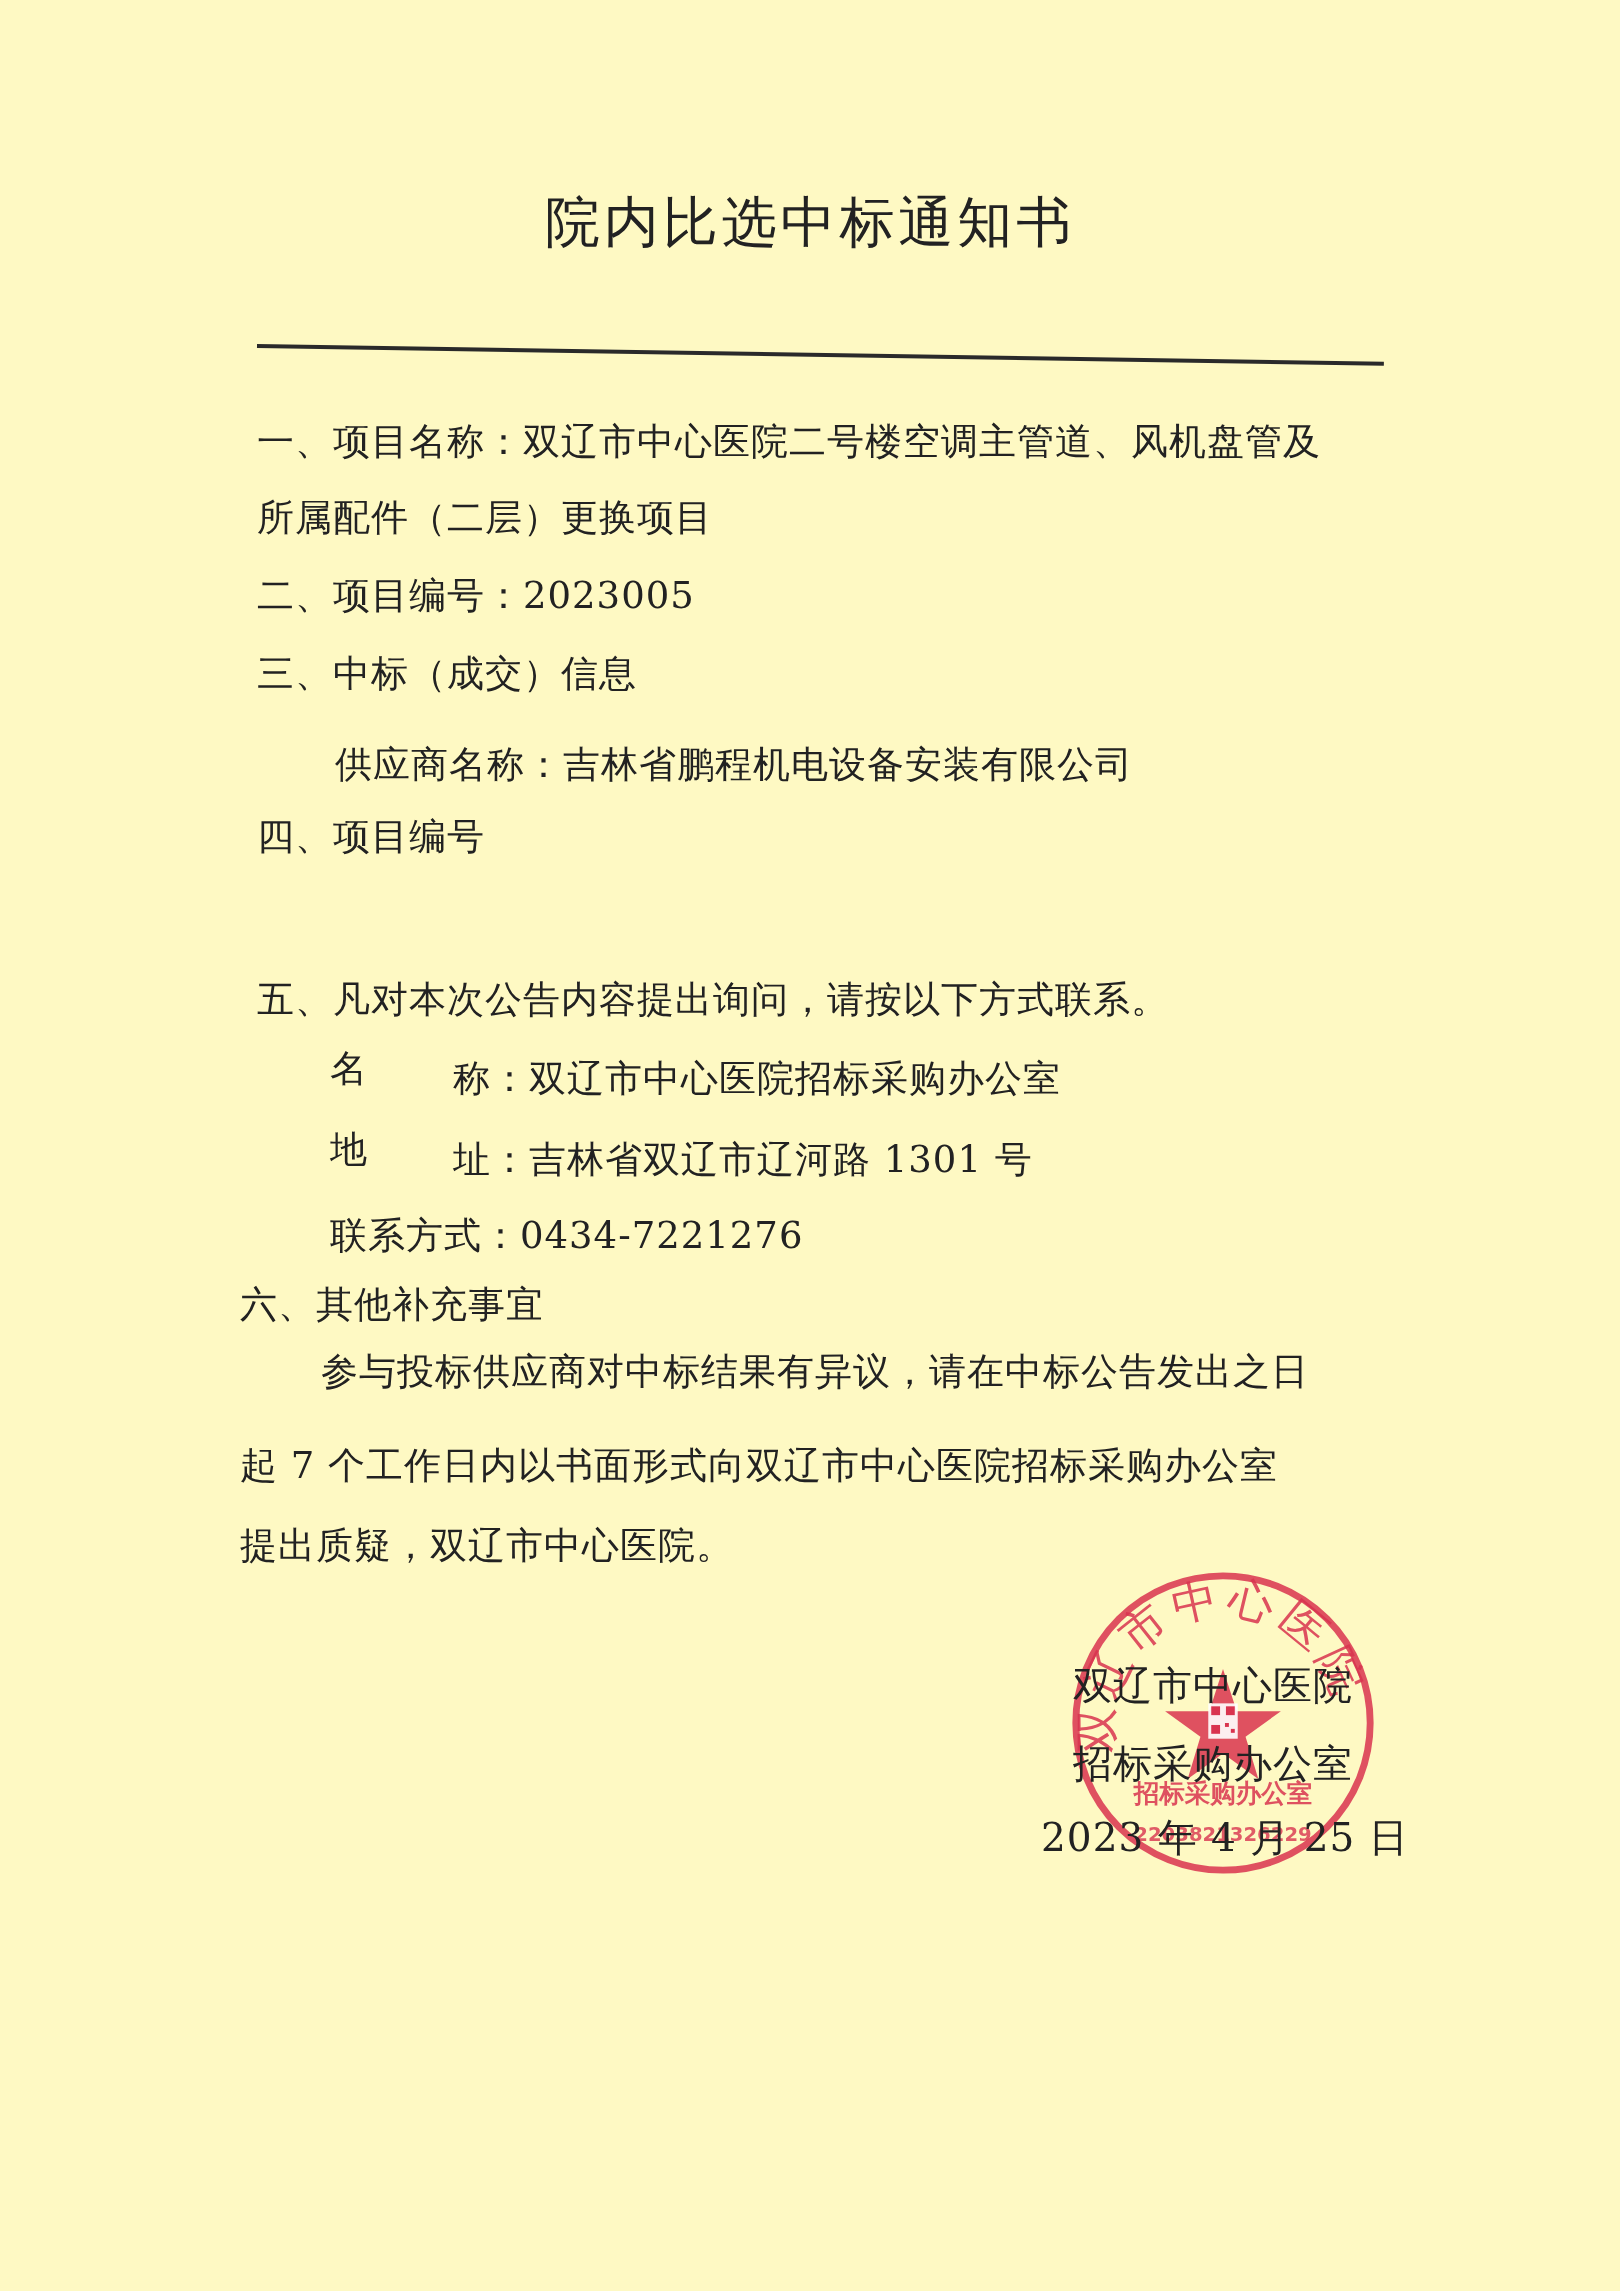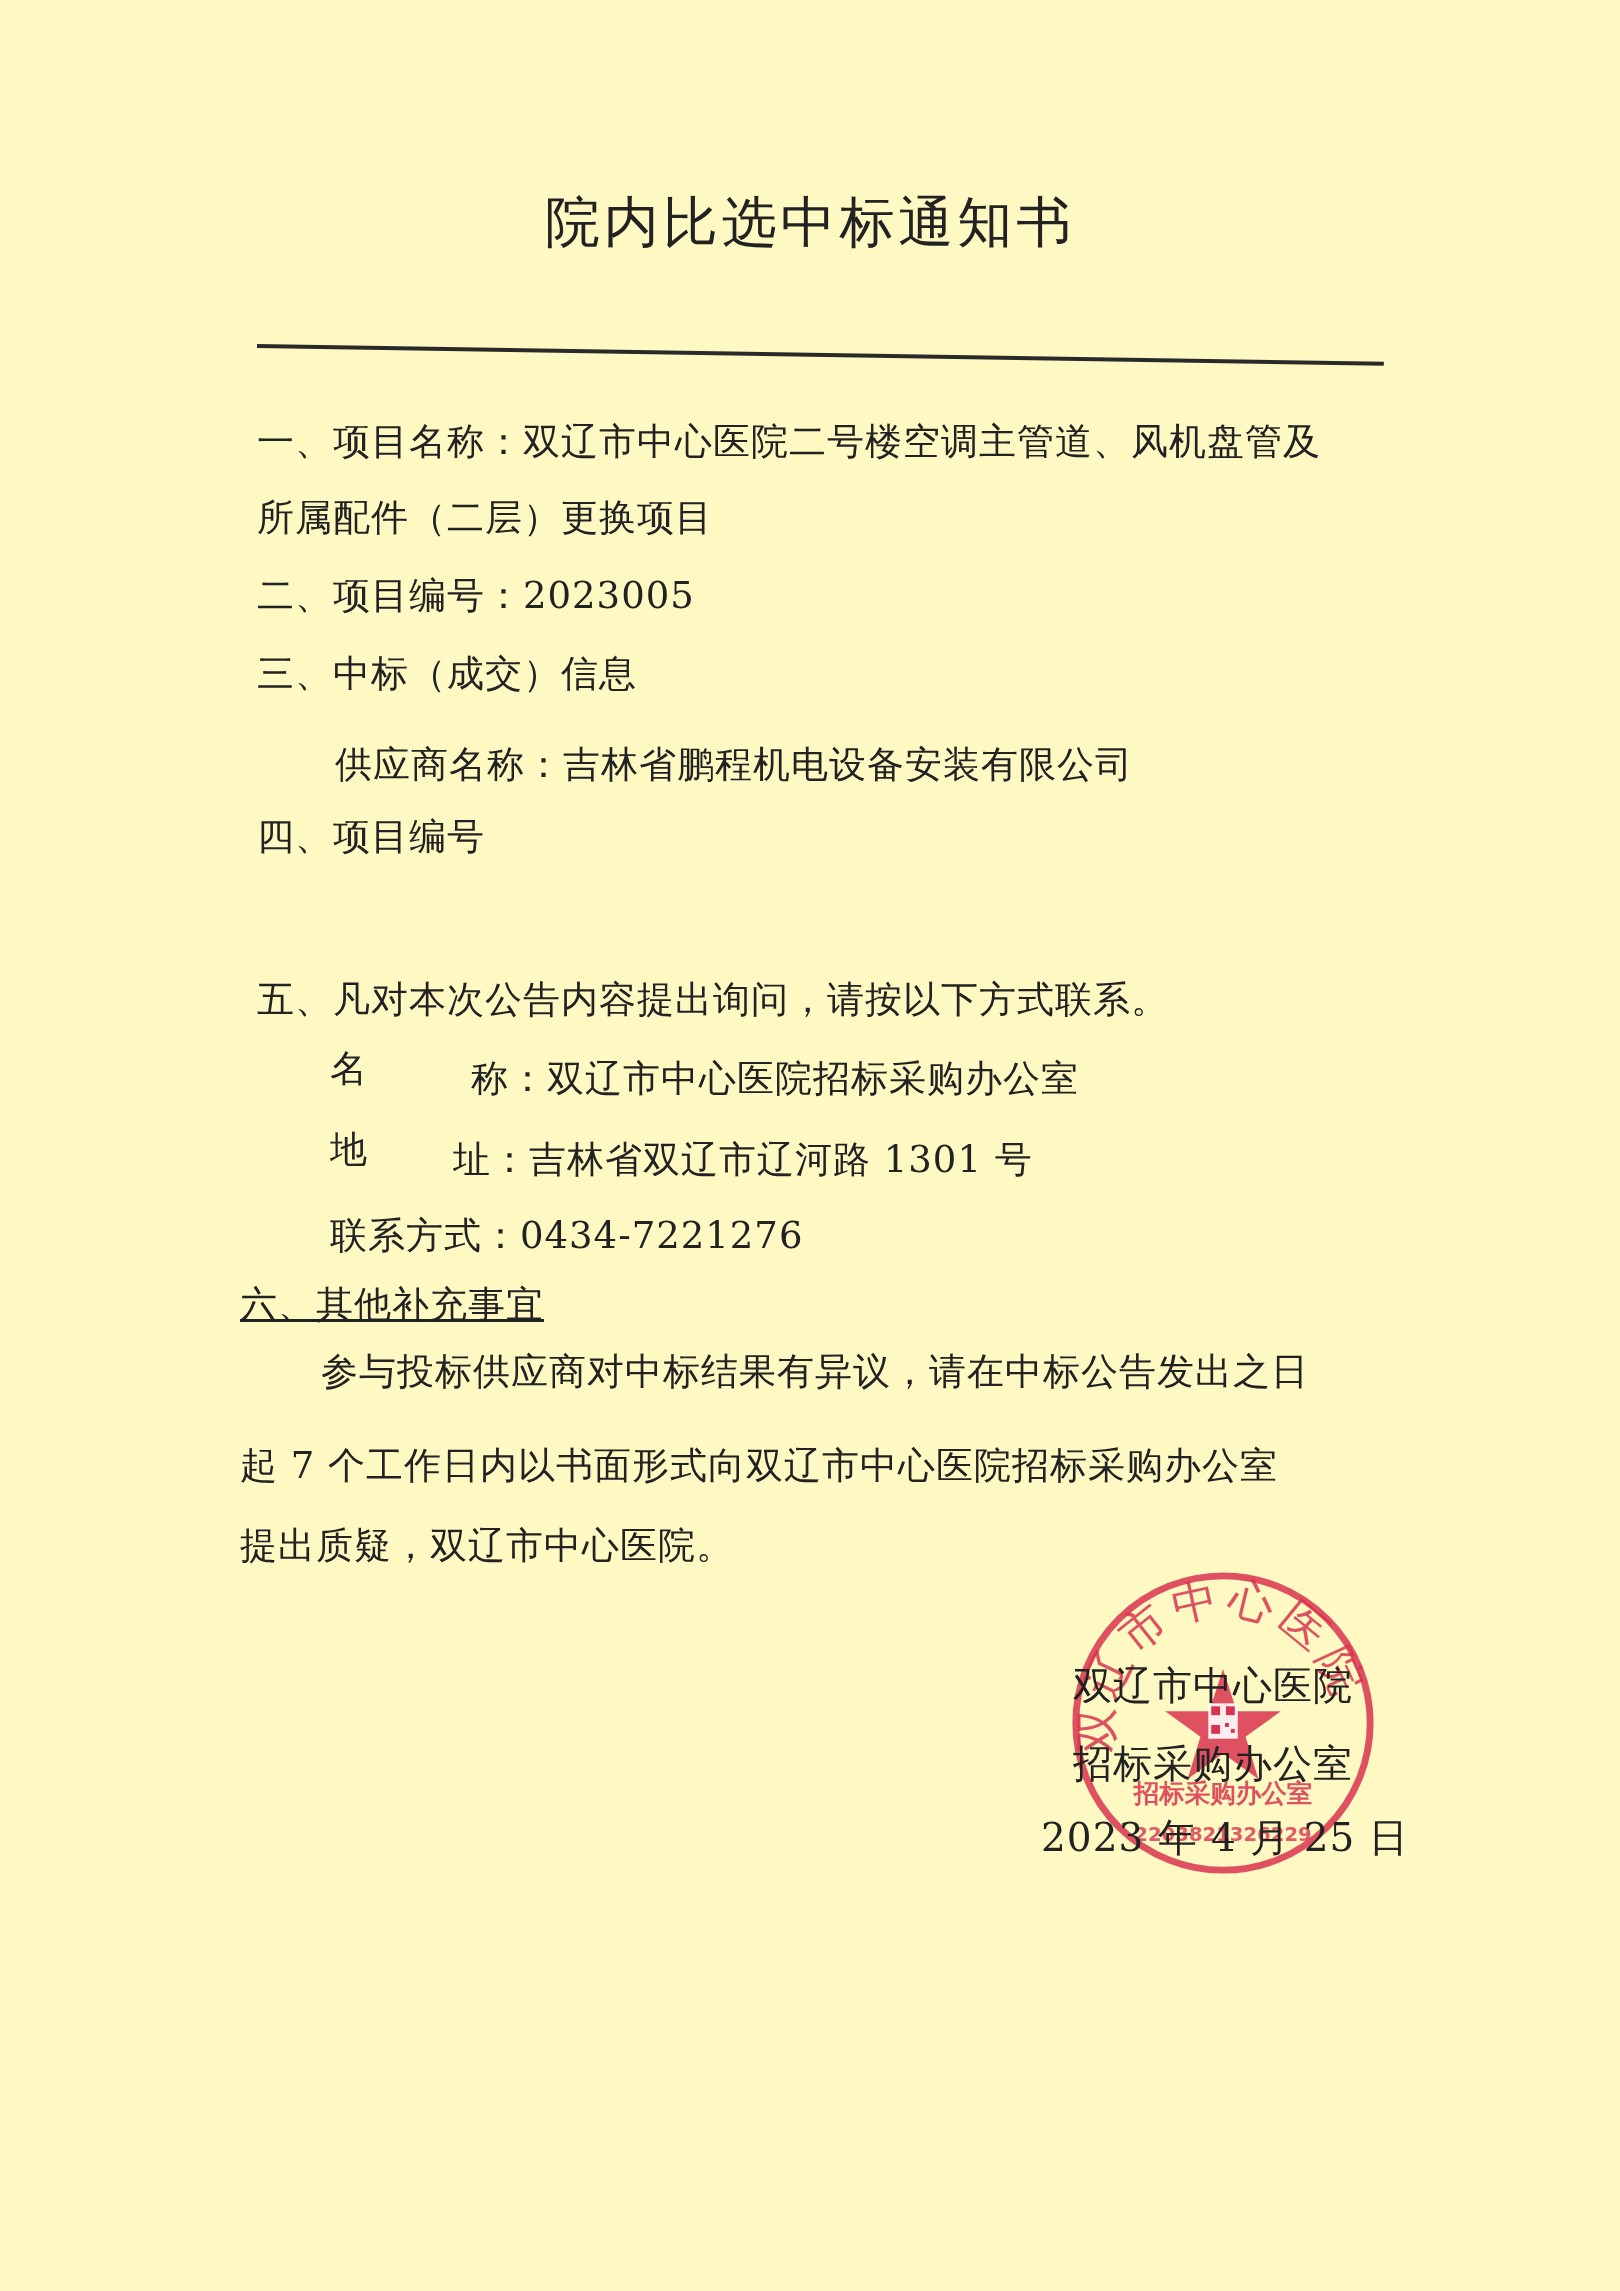--- a/index.html
+++ b/index.html
@@ -39,26 +39,26 @@
 
   <div class="line" style="left:257px;top:417px;">一、项目名称：双辽市中心医院二号楼空调主管道、风机盘管及</div>
   <div class="line" style="left:257px;top:493px;">所属配件（二层）更换项目</div>
   <div class="line" style="left:257px;top:571px;">二、项目编号：2023005</div>
   <div class="line" style="left:257px;top:649px;">三、中标（成交）信息</div>
   <div class="line" style="left:335px;top:740px;">供应商名称：吉林省鹏程机电设备安装有限公司</div>
   <div class="line" style="left:257px;top:812px;">四、项目编号</div>
   <div class="line" style="left:257px;top:975px;">五、凡对本次公告内容提出询问，请按以下方式联系。</div>
 
   <div class="line" style="left:330px;top:1044px;">名</div>
-  <div class="line" style="left:453px;top:1054px;margin-left:18px;">称：双辽市中心医院招标采购办公室</div>
+  <div class="line" style="left:453px;top:1054px;">称：双辽市中心医院招标采购办公室</div>
   <div class="line" style="left:330px;top:1125px;">地</div>
   <div class="line" style="left:453px;top:1135px;">址：吉林省双辽市辽河路 1301 号</div>
   <div class="line" style="left:330px;top:1211px;">联系方式：0434-7221276</div>
 
-  <div class="line" style="left:240px;top:1280px;text-decoration:underline;">六、其他补充事宜</div>
+  <div class="line" style="left:240px;top:1280px;">六、其他补充事宜</div>
   <div class="line" style="left:321px;top:1347px;">参与投标供应商对中标结果有异议，请在中标公告发出之日</div>
   <div class="line" style="left:240px;top:1441px;">起 7 个工作日内以书面形式向双辽市中心医院招标采购办公室</div>
   <div class="line" style="left:240px;top:1521px;">提出质疑，双辽市中心医院。</div>
 
   <svg class="seal" viewBox="0 0 320 320">
     <defs>
       <path id="arcPath" d="M 50 190 A 115 115 0 1 1 275 185"></path>
     </defs>
     <circle cx="160" cy="160" r="150" fill="none" stroke="#d9344f" stroke-width="7" opacity="0.85"></circle>
     <text font-family="DejaVu Sans, sans-serif" font-size="46" fill="#d9344f" opacity="0.85" letter-spacing="6">

